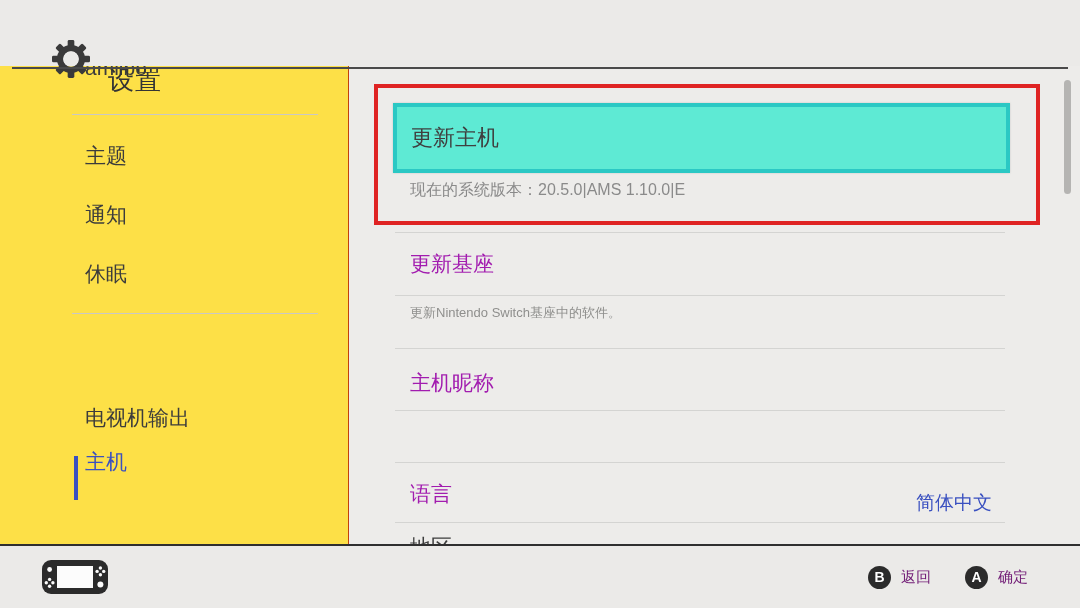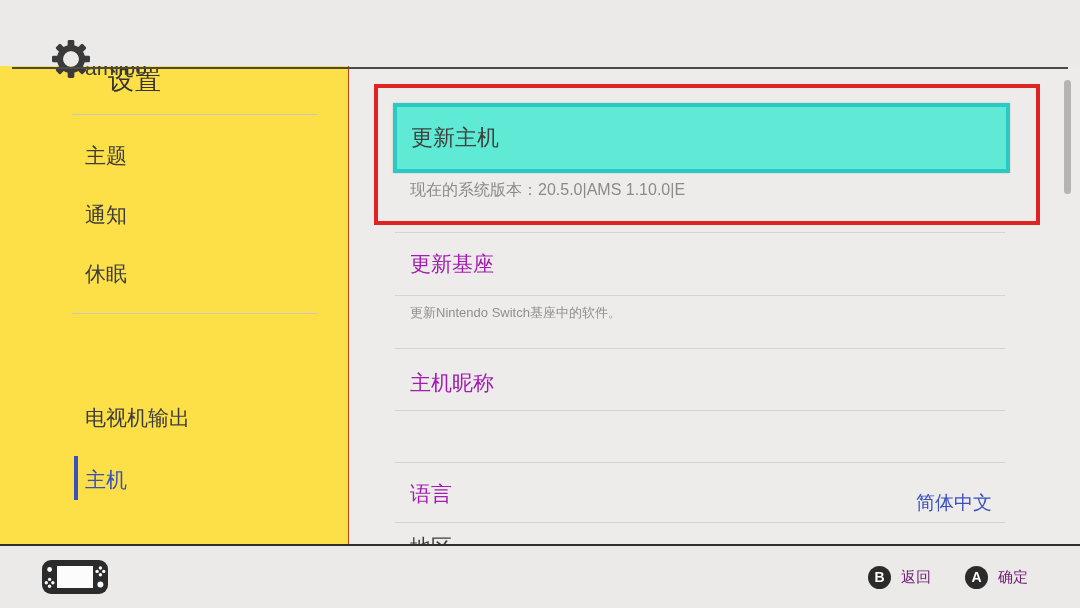--- a/index.html
+++ b/index.html
@@ -77,21 +77,21 @@
 
 <div class="sidebar">
   <div class="side-item partial">amiibo</div>
   <div class="side-divider" style="top:48px"></div>
   <div class="side-item" style="top:70px">主题</div>
   <div class="side-item" style="top:129px">通知</div>
   <div class="side-item" style="top:188px">休眠</div>
   <div class="side-divider" style="top:247px"></div>
   <div class="side-item" style="top:332px">电视机输出</div>
   <div class="side-sel-bar" style="top:390px"></div>
-  <div class="side-item selected" style="top:394px">主机</div>
+  <div class="side-item selected" style="top:376px">主机</div>
 </div>
 
 <div class="content">
 
   <div class="selected-row">
     <span class="lbl">更新主机</span>
   </div>
   <div class="version-note">现在的系统版本：20.5.0|AMS 1.10.0|E</div>
 
   <div class="c-divider" style="top:166px"></div>

